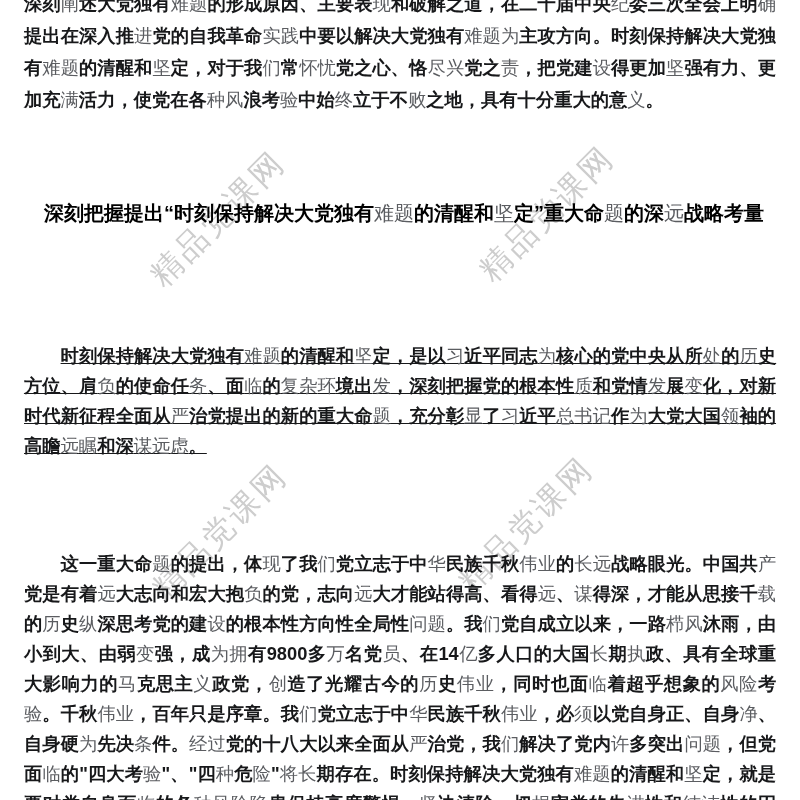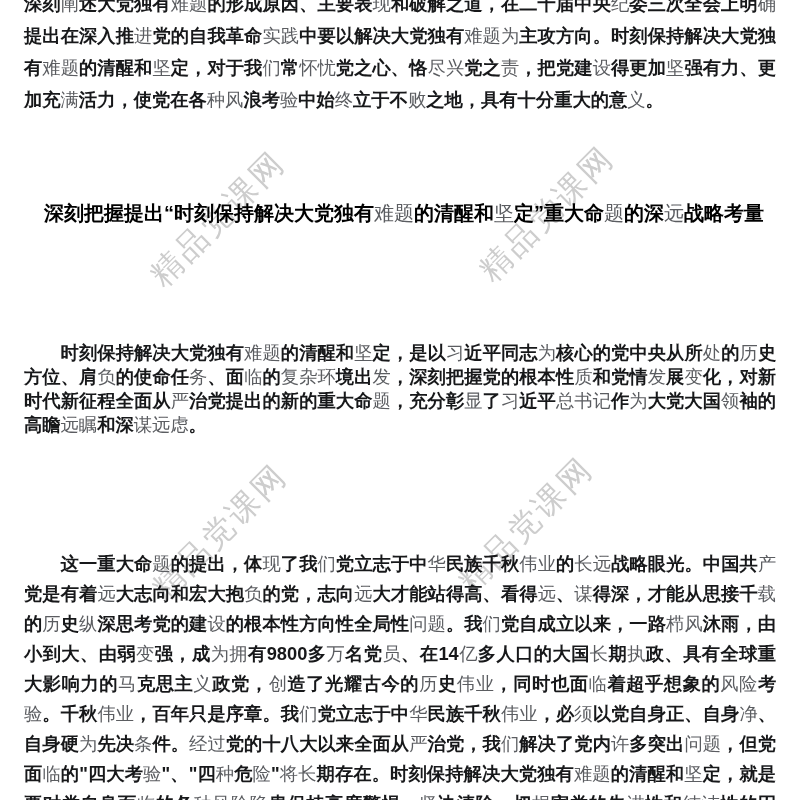--- a/index.html
+++ b/index.html
@@ -33,21 +33,21 @@
     position:absolute;
     left:24px;width:752px;
     margin:0;
     text-align:justify;
     color:var(--text);
     font-weight:700;
     font-size:18.3px;
     word-break:normal;
   }
   .para.p1{top:-12px;line-height:32px;}
-  .para.p2{top:341px;line-height:24px;text-indent:2em;}
+  .para.p2{top:341px;line-height:30px;text-indent:2em;text-decoration:underline;}
   .para.p3{top:549px;line-height:30px;text-indent:2em;}
   .heading{
     position:absolute;
     left:44px;top:198px;
     margin:0;
     font-size:20px;
     line-height:30px;
     font-weight:800;
     color:#000000;
     white-space:nowrap;

